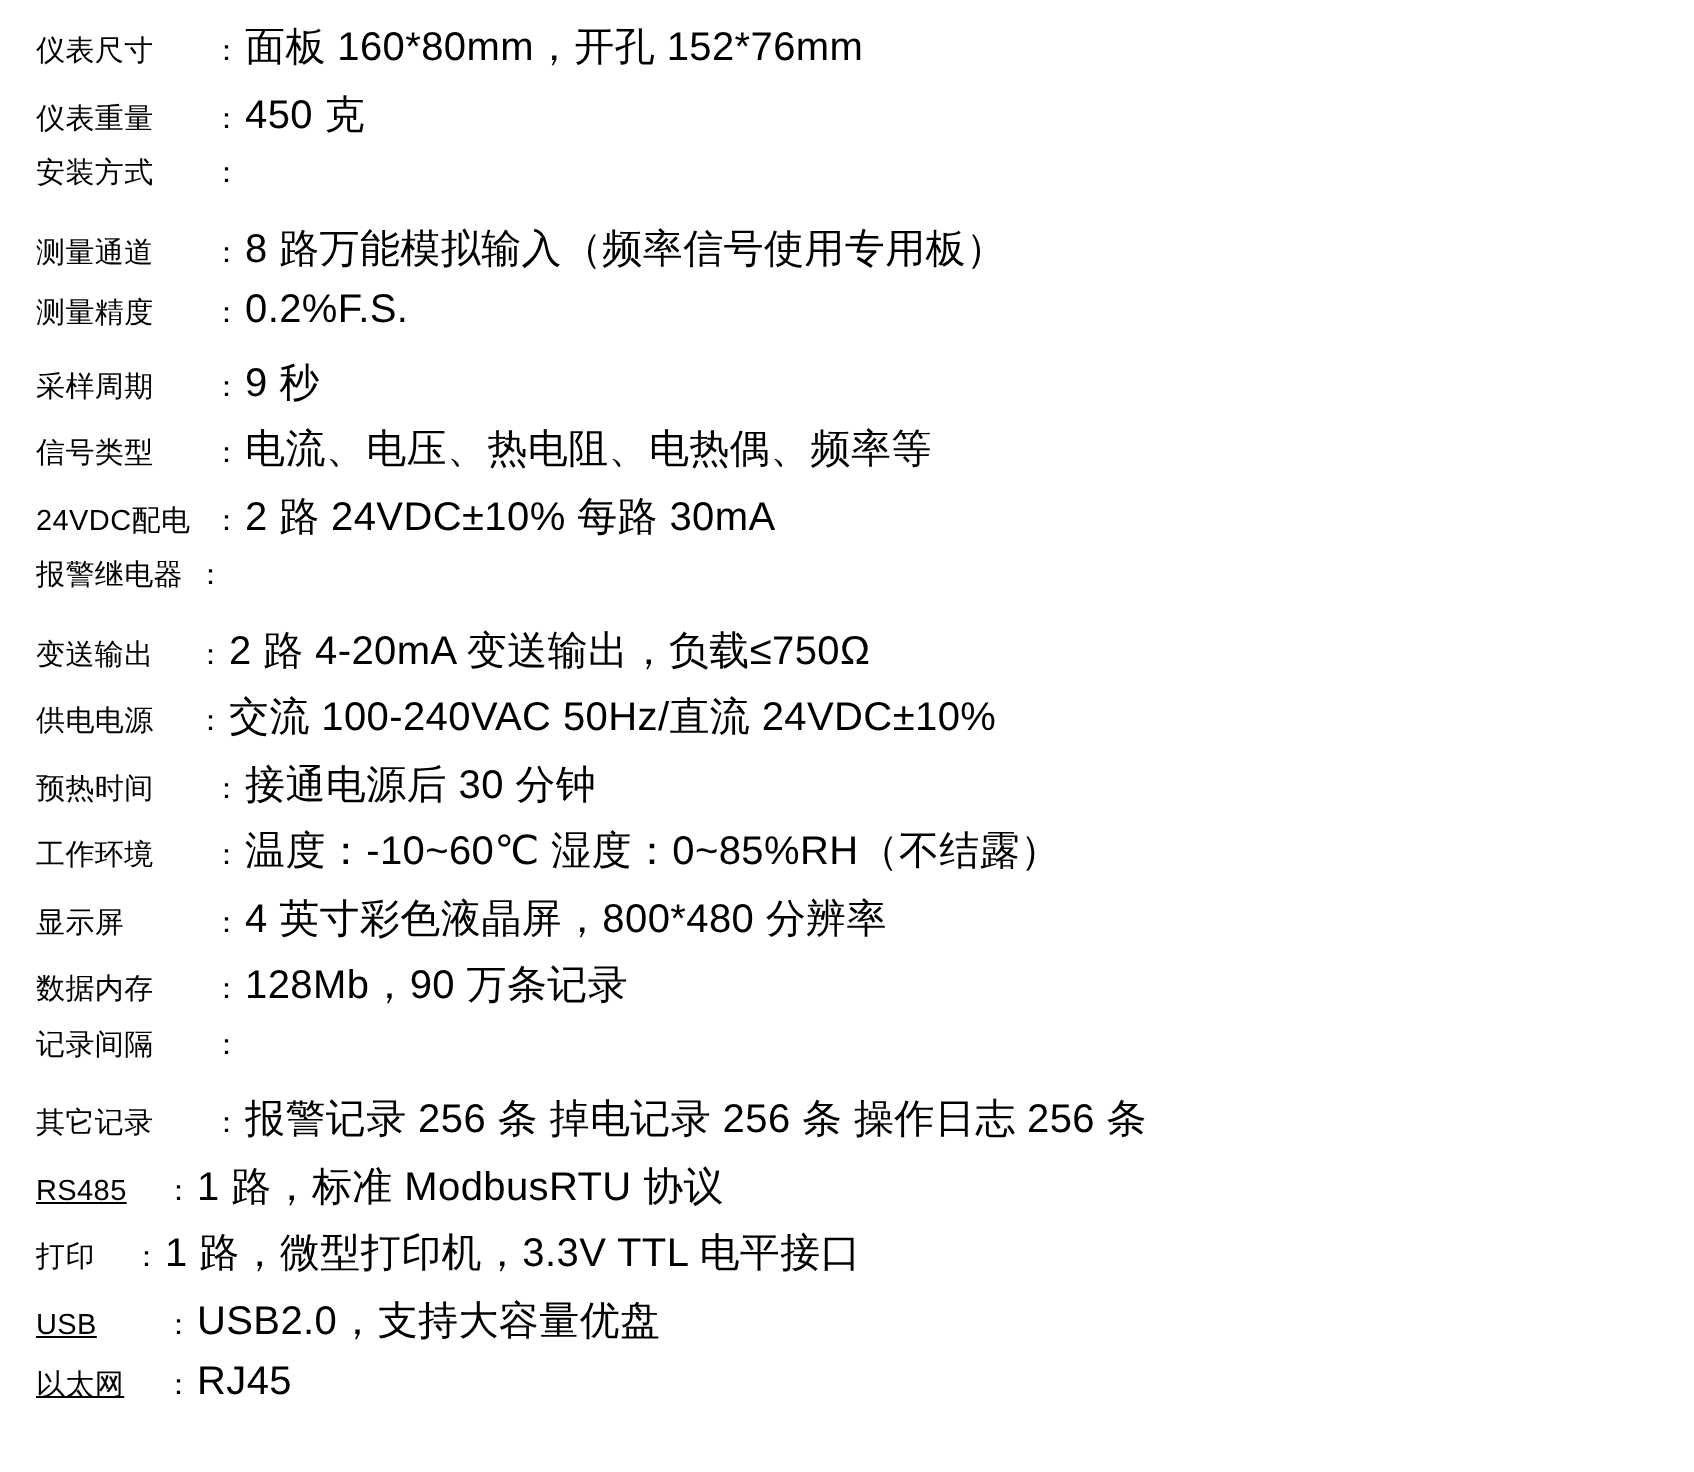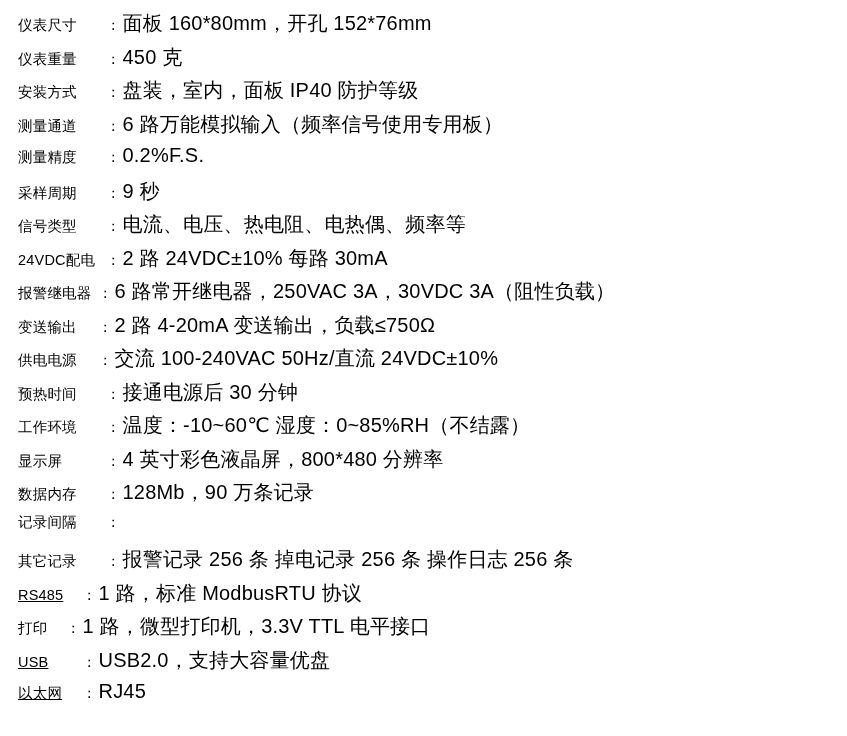--- a/index.html
+++ b/index.html
@@ -54,26 +54,25 @@
       <span class="spec-value">面板 160*80mm，开孔 152*76mm</span>
     </div>
     <div class="spec-row">
       <span class="spec-label w-lab-a">仪表重量</span>
       <span class="spec-sep">：</span>
       <span class="spec-value">450 克</span>
     </div>
     <div class="spec-row">
       <span class="spec-label w-lab-a">安装方式</span>
       <span class="spec-sep">：</span>
-      <span class="spec-value">盘装，室内，面板 IP40 防护等级</span>
     </div>
     <div class="spec-row">
       <span class="spec-label w-lab-a">测量通道</span>
       <span class="spec-sep">：</span>
-      <span class="spec-value">6 路万能模拟输入（频率信号使用专用板）</span>
+      <span class="spec-value">8 路万能模拟输入（频率信号使用专用板）</span>
     </div>
     <div class="spec-row">
       <span class="spec-label w-lab-a">测量精度</span>
       <span class="spec-sep">：</span>
       <span class="spec-value">0.2%F.S.</span>
     </div>
     <div class="spec-row">
       <span class="spec-label w-lab-a">采样周期</span>
       <span class="spec-sep">：</span>
       <span class="spec-value">9 秒</span>
@@ -84,21 +83,20 @@
       <span class="spec-value">电流、电压、热电阻、电热偶、频率等</span>
     </div>
     <div class="spec-row">
       <span class="spec-label w-lab-a">24VDC配电</span>
       <span class="spec-sep">：</span>
       <span class="spec-value">2 路 24VDC±10% 每路 30mA</span>
     </div>
     <div class="spec-row">
       <span class="spec-label w-lab-b">报警继电器</span>
       <span class="spec-sep">：</span>
-      <span class="spec-value">6 路常开继电器，250VAC 3A，30VDC 3A（阻性负载）</span>
     </div>
     <div class="spec-row">
       <span class="spec-label w-lab-b">变送输出</span>
       <span class="spec-sep">：</span>
       <span class="spec-value">2 路 4-20mA 变送输出，负载≤750Ω</span>
     </div>
     <div class="spec-row">
       <span class="spec-label w-lab-b">供电电源</span>
       <span class="spec-sep">：</span>
       <span class="spec-value">交流 100-240VAC 50Hz/直流 24VDC±10%</span>

